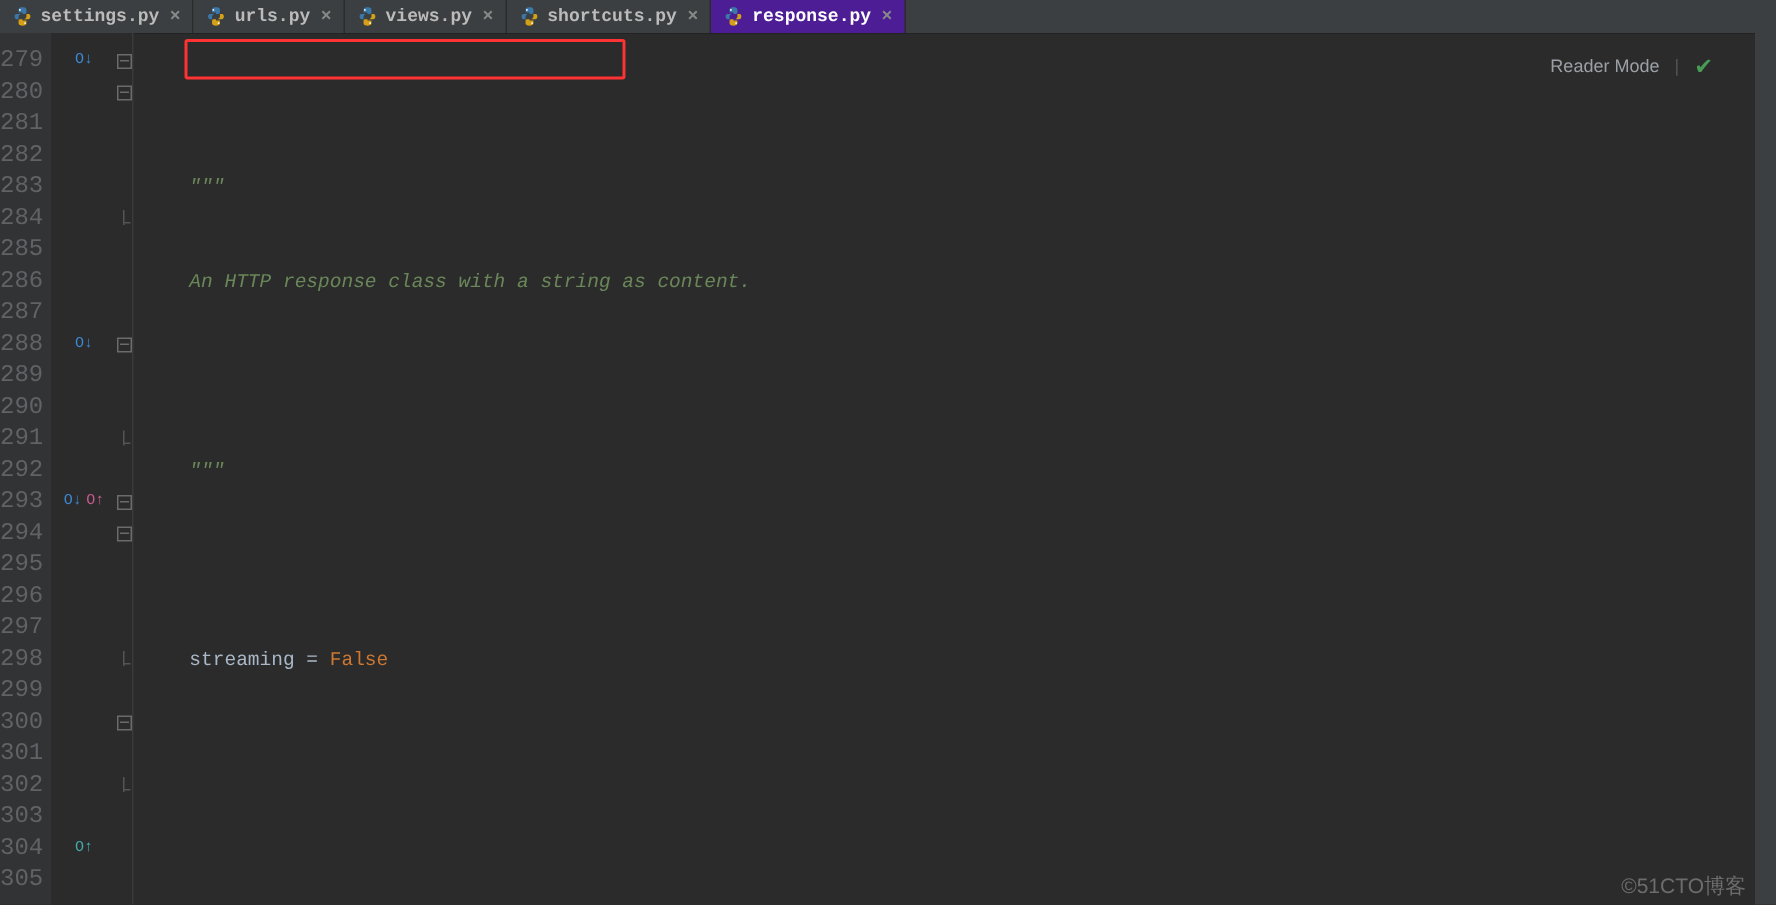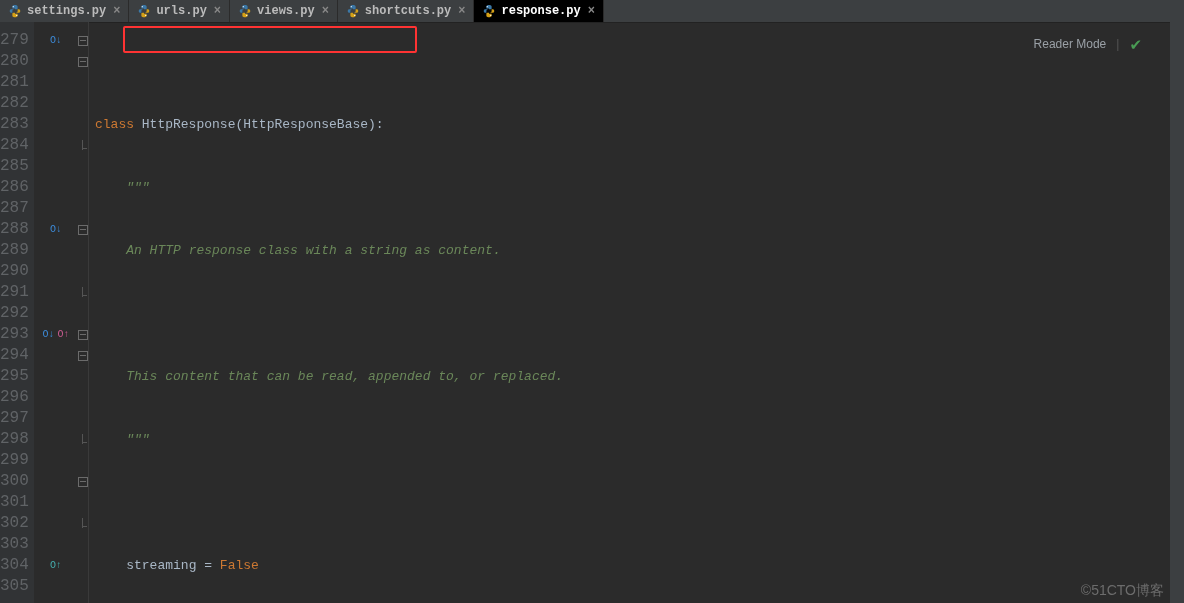--- a/index.html
+++ b/index.html
@@ -25,21 +25,21 @@
     display: flex;
     align-items: center;
     padding: 0 6px 0 8px;
     gap: 5px;
     font-size: 12px;
     font-weight:600;
     color: #bbb;
     border-right: 1px solid #2b2b2b;
     background: #3c3f41;
   }
-  .tab.active { background: #000000; color: #fff; }
+  .tab.active { background: #4c1d95; color: #fff; }
   .tab-icon {
     width: 14px; height: 14px;
     flex-shrink: 0;
   }
   .tab-close {
     font-size: 12px;
     color: #888;
     padding: 0 2px;
     cursor: pointer;
   }
@@ -318,25 +318,23 @@
         <span class="fold-tick"></span>
       </div>
     <div></div>
       <div></div>
       <div></div>
   </div>
 
   <div class="code">
     <div class="highlight-box" style="left:34px; top:4px; width:290px; height:23px;"></div>
 
-    <div class="code-line"><span class="kw">class</span><span> HttpResponse(HttpResponseBase):</span></div>
     <div class="code-line">    <span class="docstr">"""</span></div>
     <div class="code-line">    <span class="docstr">An HTTP response class with a string as content.</span></div>
     <div class="code-line"> </div>
-    <div class="code-line">    <span class="docstr">This content that can be read, appended to, or replaced.</span></div>
     <div class="code-line">    <span class="docstr">"""</span></div>
     <div class="code-line"> </div>
     <div class="code-line">    <span>streaming = </span><span class="kw">False</span></div>
     
     
     
     
     
     
     

